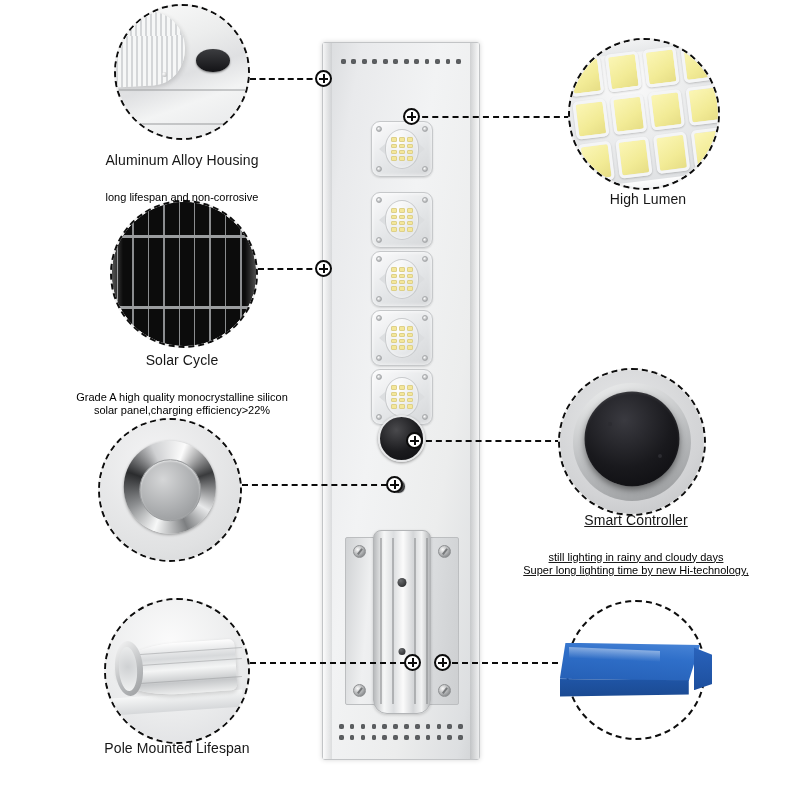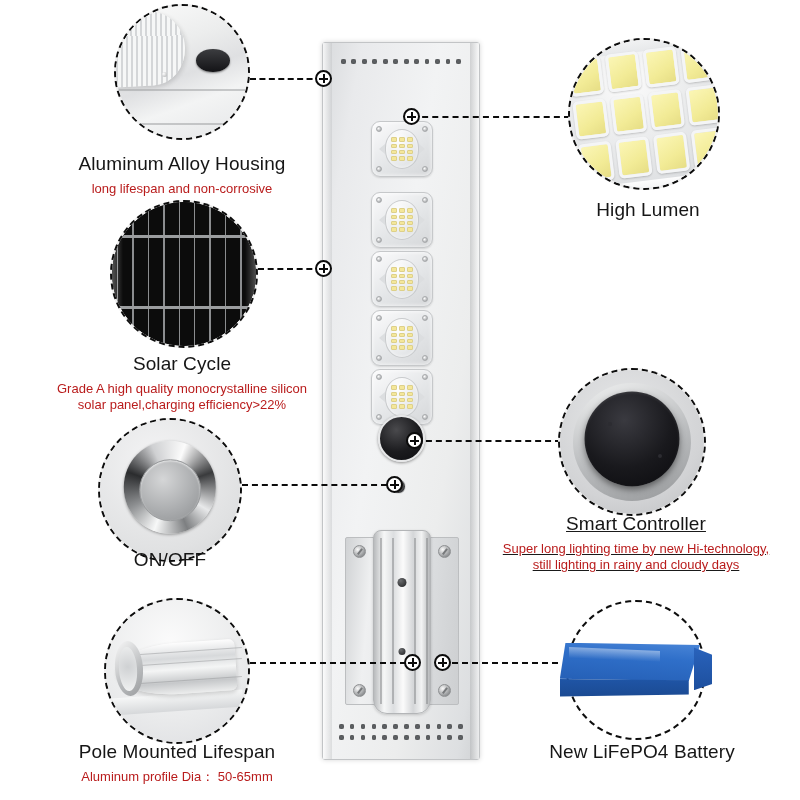--- a/index.html
+++ b/index.html
@@ -9,22 +9,22 @@
     background:#ffffff;
     font-family:"Liberation Sans","DejaVu Sans",sans-serif;
     overflow:hidden;
     position:relative;
     color:#1a1a1a;
   }
   #stage{position:relative;width:800px;height:800px;}
 
   
   .cap{position:absolute;text-align:center;line-height:1.25;}
-  .cap .title{font-size:19px;color:#161616;letter-spacing:.1px;white-space:nowrap;}
-  .cap .sub{font-size:13px;color:#b91c1c;margin-top:5px;}
+  .cap .title{font-size:14px;color:#161616;letter-spacing:.1px;white-space:nowrap;}
+  .cap .sub{font-size:11px;color:#000000;margin-top:21px;}
   .cap .sub div{white-space:nowrap;}
 
   
   .bubble{
     position:absolute;border-radius:50%;
     border:2.5px dashed #0d0d0d;
     box-sizing:border-box;overflow:hidden;
     background:#efefef;
   }
   .bubble-inner{position:absolute;inset:0;overflow:hidden;border-radius:50%;}
@@ -573,42 +573,37 @@
   </div>
 
   <div class="cap" style="left:12px;top:352px;width:340px;">
     <div class="title">Solar Cycle</div>
     <div class="sub">
       <div>Grade A high quality monocrystalline silicon</div>
       <div>solar panel,charging efficiency&gt;22%</div>
     </div>
   </div>
 
-  <div class="cap" style="left:20px;top:548px;width:300px;">
-    <div class="title">ON/OFF</div>
-  </div>
 
   <div class="cap" style="left:12px;top:740px;width:330px;">
     <div class="title">Pole Mounted Lifespan</div>
     <div class="sub">
-      <div>Aluminum profile  Dia： 50-65mm</div>
     </div>
   </div>
 
   <div class="cap" style="left:500px;top:190px;width:296px;">
-    <div class="title" style="margin-top:8px;">High Lumen</div>
+    <div class="title" style="margin-top:1px;">High Lumen</div>
   </div>
 
   <div class="cap" style="left:476px;top:512px;width:320px;text-decoration:underline;">
     <div class="title">Smart Controller</div>
     <div class="sub">
+      <div>still lighting in rainy and cloudy days</div>
       <div>Super long lighting time by new Hi-technology,</div>
-      <div>still lighting in rainy and cloudy days</div>
     </div>
   </div>
 
   <div class="cap" style="left:492px;top:740px;width:300px;">
-    <div class="title">New LiFePO4 Battery</div>
     <div class="sub">
     </div>
   </div>
 
 </div>
 
 </body></html>

